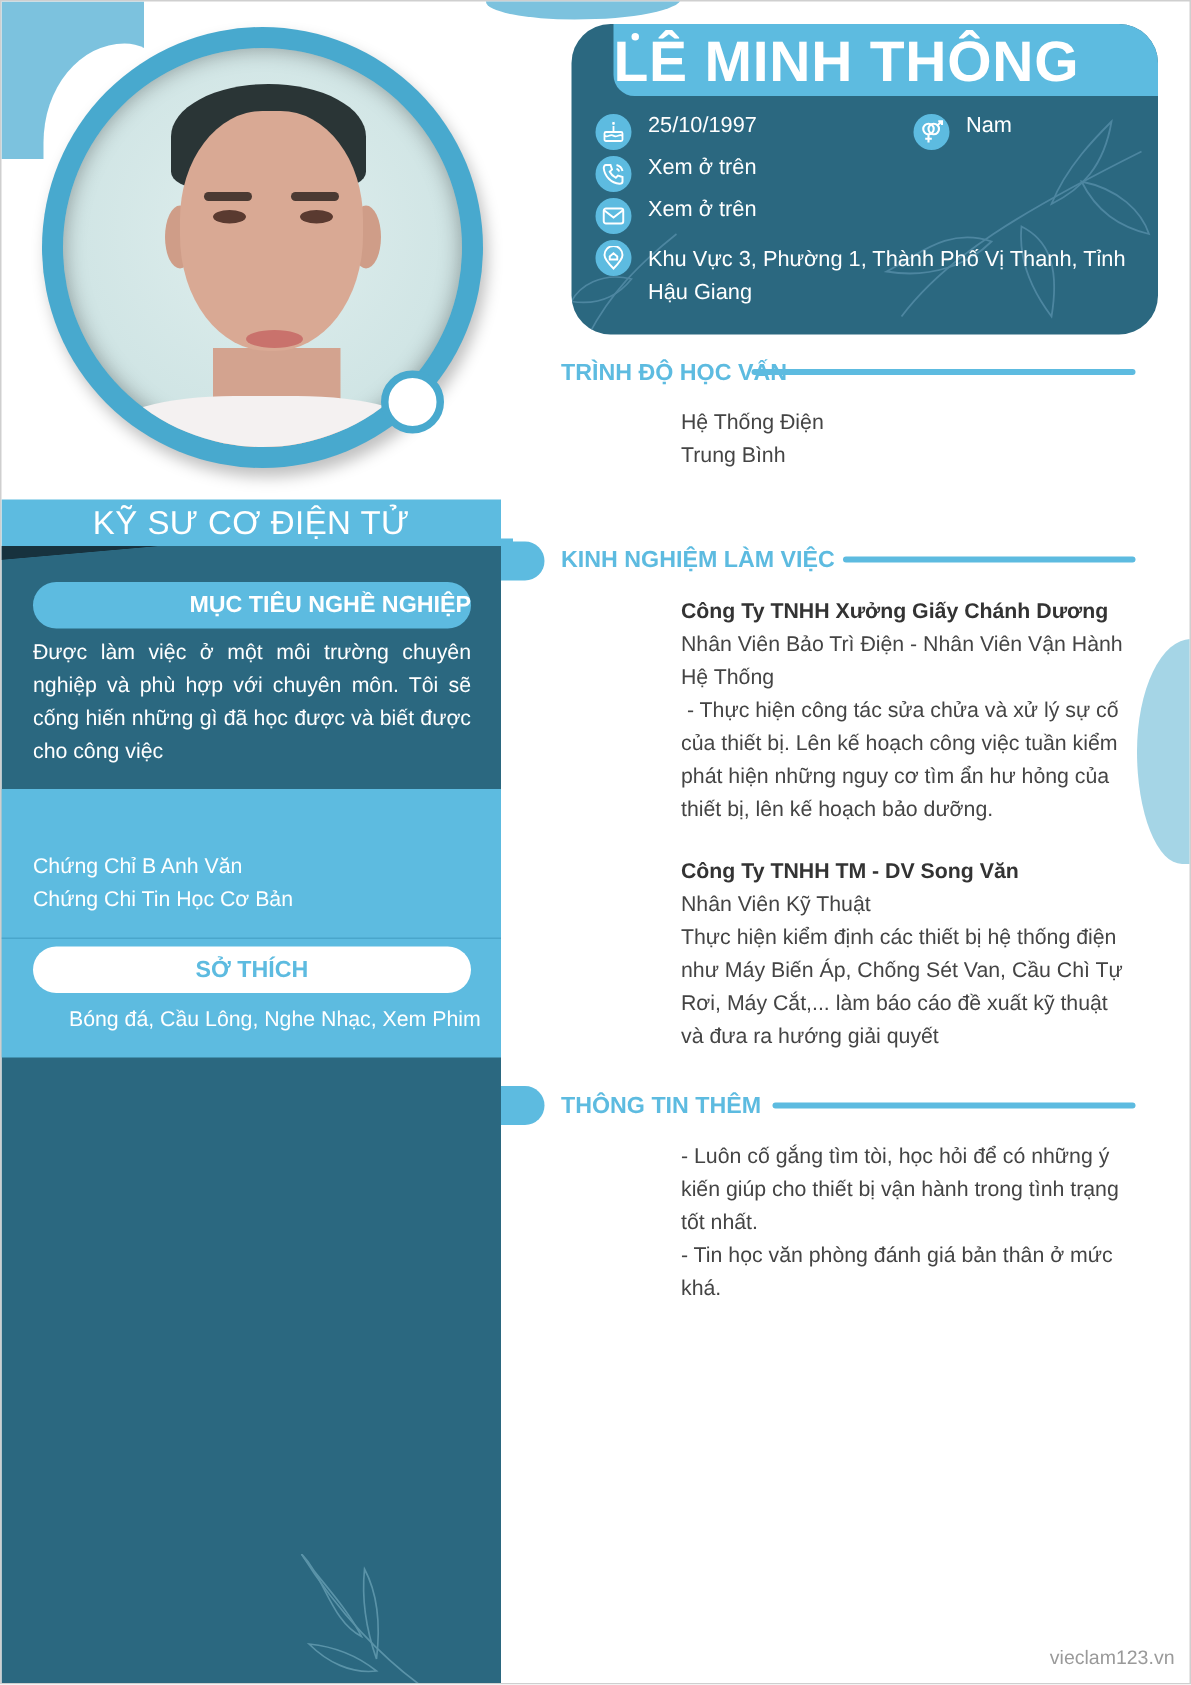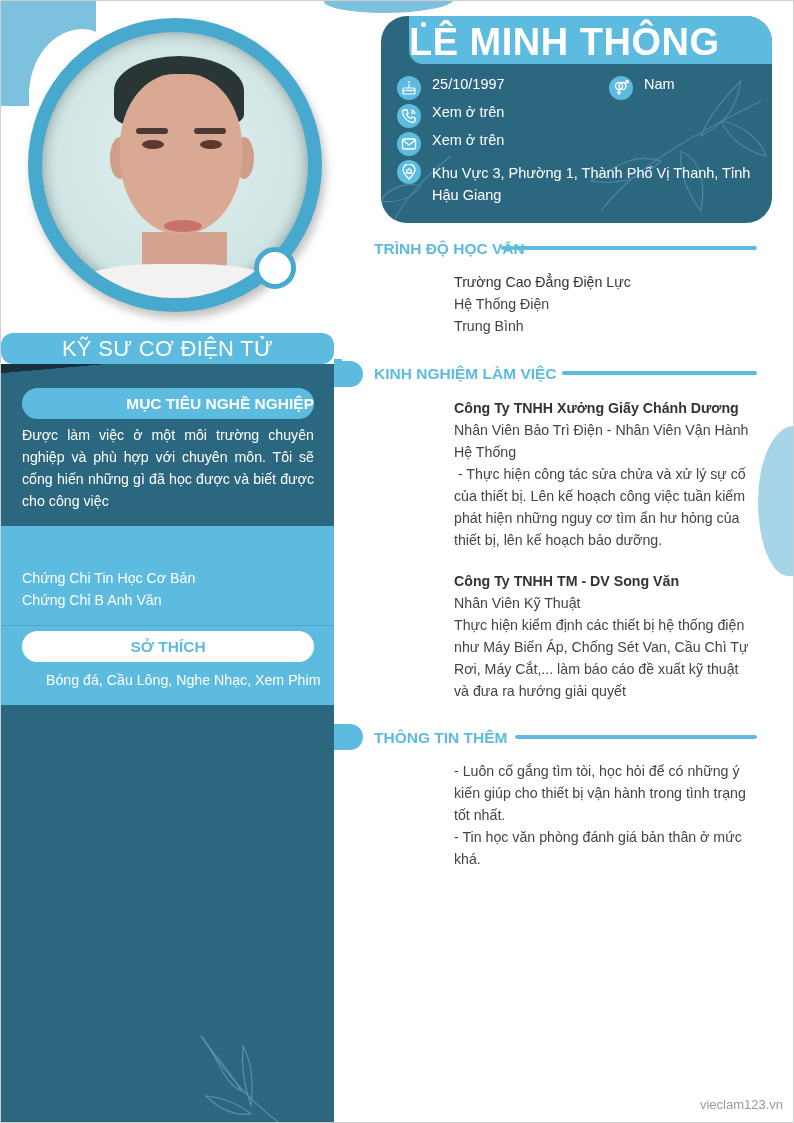--- a/index.html
+++ b/index.html
@@ -23,21 +23,21 @@
     .photo .eye { position: absolute; top: 108px; width: 22px; height: 9px; background: #5a3a30; border-radius: 50%; }
     .photo .eye.l { left: 100px; } .photo .eye.r { left: 158px; }
     .photo .brow { position: absolute; top: 96px; width: 32px; height: 6px; background: #4b3a33; border-radius: 4px; }
     .photo .brow.l { left: 94px; } .photo .brow.r { left: 152px; }
     .photo .mouth { position: absolute; left: 122px; top: 188px; width: 38px; height: 12px; background: #c9726c; border-radius: 50%; }
     .photo .neck { position: absolute; left: 100px; top: 200px; width: 85px; height: 70px; background: #d3a38f; }
     .photo .shirt { position: absolute; left: 30px; top: 232px; width: 210px; height: 60px; background: #f4f1f1; border-radius: 40% 40% 0 0; }
     .photo-dot { position: absolute; left: 226px; top: 229px; width: 42px; height: 42px; border-radius: 50%; background: #fff; border: 5px solid #48a9ce; }
 
     
-    .title-bar { position: absolute; left: 0; top: 332px; width: 333px; height: 31px; background: #5dbbe0; color: #fff; font-size: 22px; text-align: center; line-height: 31px; letter-spacing: 0.3px; border-radius: 12px; }
+    .title-bar { position: absolute; left: 0; top: 332px; width: 333px; height: 31px; background: #5dbbe0; color: #fff; font-size: 22px; text-align: center; line-height: 31px; letter-spacing: 0.3px; }
     .title-bar-ext { position: absolute; left: 333px; top: 358px; width: 8px; height: 26px; background: #5dbbe0; }
     .left-dark { position: absolute; left: 0; top: 363px; width: 333px; height: 760px; background: #2b6880; }
     .left-shadow { position: absolute; left: 0; top: 363px; width: 120px; height: 12px; background: linear-gradient(175deg, #17323e 40%, transparent 42%); }
 
     .pill { position: absolute; left: 21px; width: 292px; height: 31px; border-radius: 16px; text-align: center; line-height: 31px; font-size: 15.5px; font-weight: bold; }
     .pill.light { background: #5dbbe0; color: #fff; }
     .pill.white { background: #fff; color: #5dbbe0; }
 
     .objective { position: absolute; left: 21px; top: 423px; width: 292px; color: #fff; font-size: 14.2px; line-height: 22px; text-align: justify; }
 
@@ -104,22 +104,22 @@
   <div class="title-bar">KỸ SƯ CƠ ĐIỆN TỬ</div>
   <div class="title-bar-ext"></div>
 
   <div class="pill light" style="top:387px;text-align:right;">MỤC TIÊU NGHỀ NGHIỆP</div>
   <div class="objective">Được làm việc ở một môi trường chuyên nghiệp và phù hợp với chuyên môn. Tôi sẽ cống hiến những gì đã học được và biết được cho công việc</div>
 
   <div class="light-block"></div>
   <div class="light-divider"></div>
 
   <div class="cert-list">
+    <div>Chứng Chỉ B Anh Văn</div>
     <div>Chứng Chi Tin Học Cơ Bản</div>
-    <div>Chứng Chỉ B Anh Văn</div>
   </div>
 
   <div class="pill white" style="top:630px;">SỞ THÍCH</div>
   <div class="hobbies">Bóng đá, Cầu Lông, Nghe Nhạc, Xem Phim</div>
 
   <svg class="leaf-bottom" viewBox="0 0 95 88" fill="none" stroke="#5a93a8" stroke-width="1.1">
     <path d="M5 0 C20 15 25 45 45 55 C35 35 15 15 5 0 Z"></path>
     <path d="M47 10 C55 25 58 45 55 70 C48 50 45 30 47 10 Z"></path>
     <path d="M10 60 C30 62 45 70 55 78 C38 80 22 72 10 60 Z"></path>
     <path d="M5 0 C30 40 60 70 85 88"></path>
@@ -192,21 +192,20 @@
             <path d="M5.5 7 L8 4.8 L10.5 7 V9 H5.5 Z"></path>
           </svg>
       </span>
     </div>
     <div class="info-addr">Khu Vực 3, Phường 1, Thành Phố Vị Thanh, Tỉnh Hậu Giang</div>
   </div>
 
   <div class="sec-head" style="top:238px;">TRÌNH ĐỘ HỌC VẤN</div>
   <div class="sec-line" style="left:500px; top:245px; width:256px;"></div>
   <div class="block" style="top:270px;">
-    <div class="strong" style="font-weight:normal; color:#333;">Trường Cao Đẳng Điện Lực</div>
     <div>Hệ Thống Điện</div>
     <div>Trung Bình</div>
   </div>
 
   <div class="sec-tab" style="top:360px;"></div>
   <div class="sec-head" style="top:363px;">KINH NGHIỆM LÀM VIỆC</div>
   <div class="sec-line" style="left:561px; top:370px; width:195px;"></div>
 
   <div class="block" style="top:396px;">
     <div class="strong">Công Ty TNHH Xưởng Giấy Chánh Dương</div>

